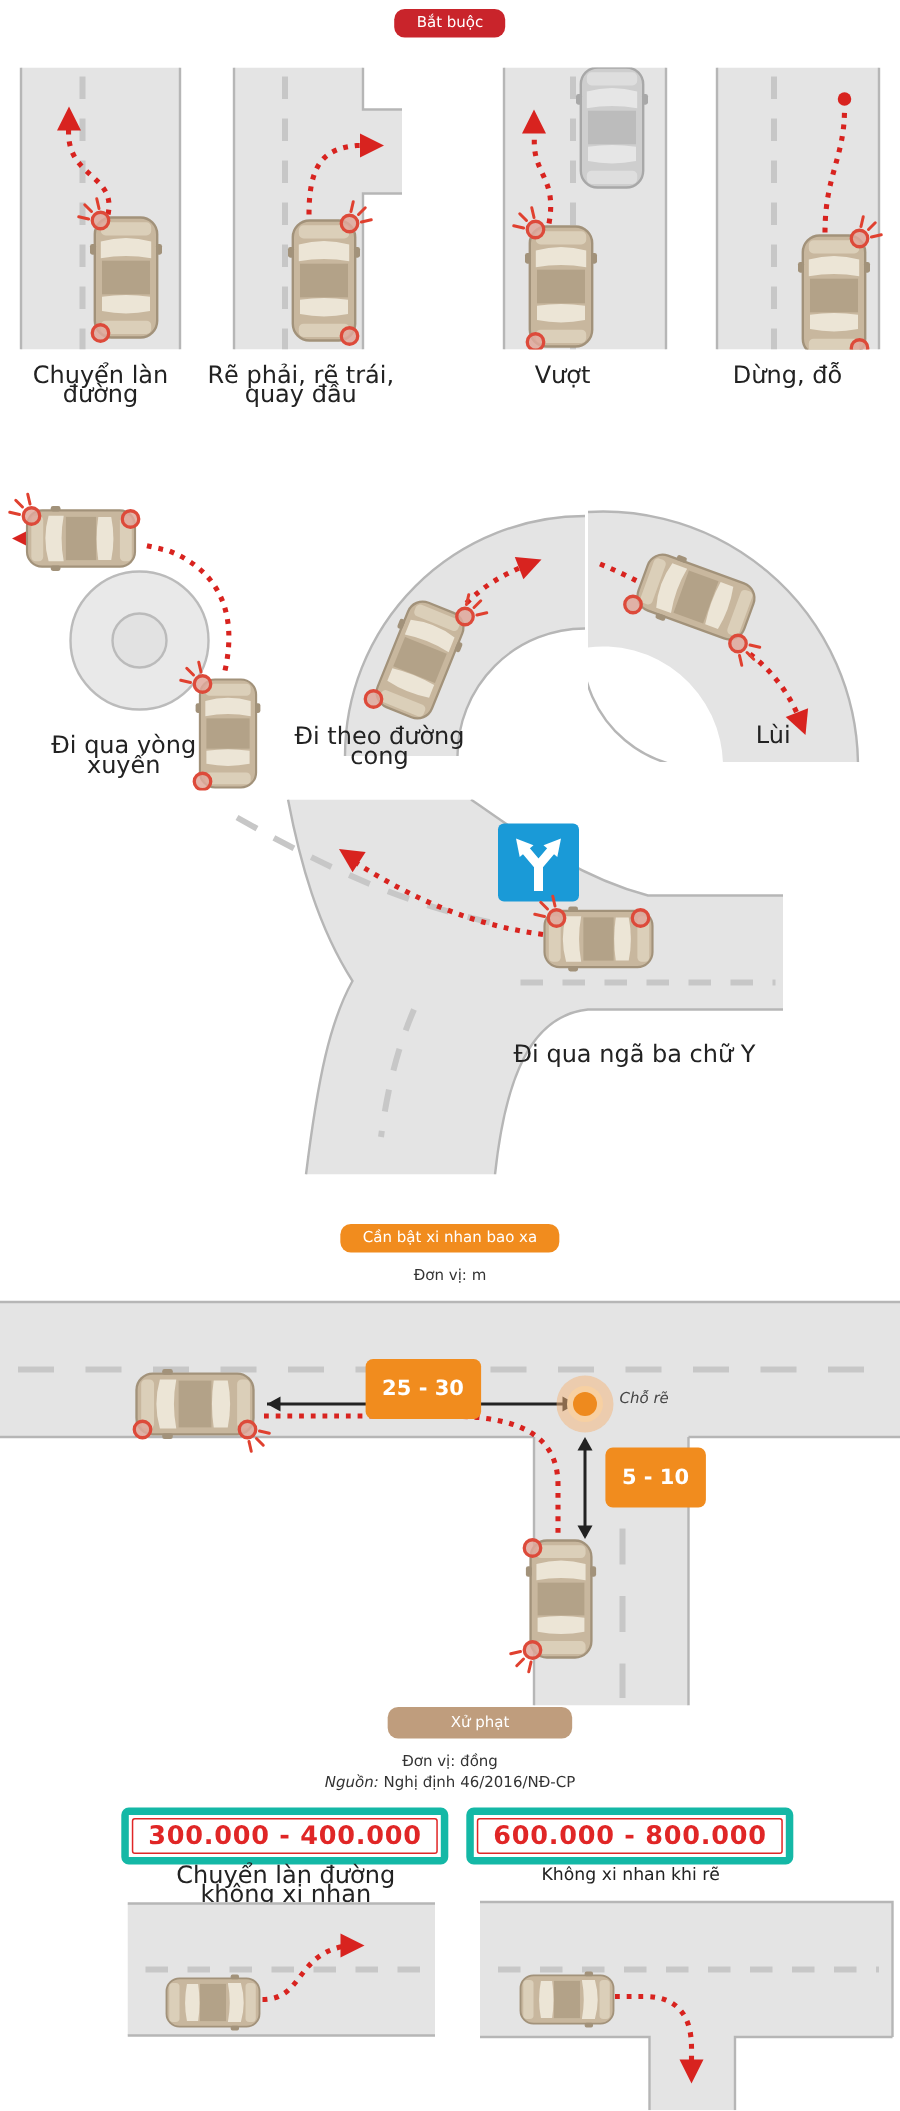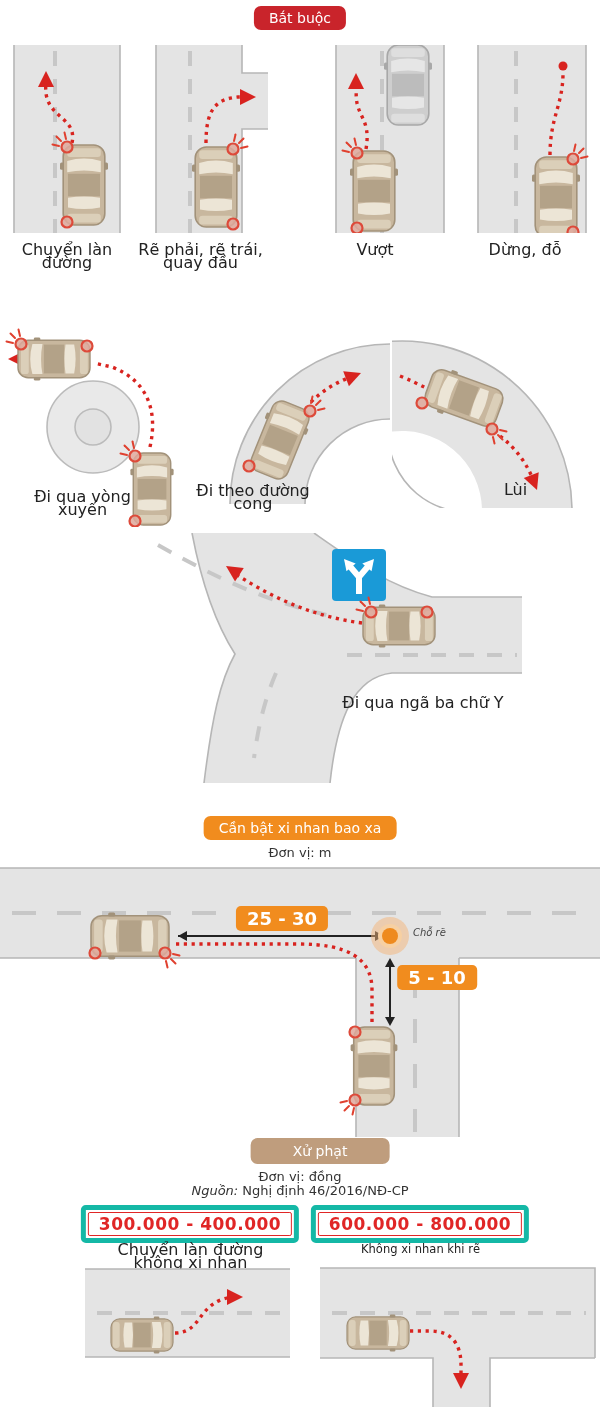--- a/index.html
+++ b/index.html
@@ -7,29 +7,29 @@
         font-family:"DejaVu Sans","Liberation Sans",sans-serif;}
   svg{position:absolute;overflow:hidden;}
   .road{fill:#e4e4e4;}
   .edge{stroke:#b6b6b6;stroke-width:1.6;fill:none;}
   .lane{stroke:#c7c7c7;stroke-width:4;fill:none;stroke-dasharray:15 13;}
   .lane-w{stroke:#c7c7c7;stroke-width:4;fill:none;stroke-dasharray:24 21;}
   .redpath{stroke:#d8231f;stroke-width:3.4;fill:none;stroke-dasharray:3.2 4.6;}
   .redfill{fill:#d8231f;}
   .blk{stroke:#222;stroke-width:2;fill:none;}
   .badge{position:absolute;left:50%;transform:translateX(-50%);color:#fff;
-         font-size:14px;padding:4px 15px;border-radius:7px;white-space:nowrap;}
+         font-size:10px;padding:4px 15px;border-radius:7px;white-space:nowrap;}
   .badge.red{background:#c9242b;}
   .badge.green{background:#3ba54b;}
   .badge.orange{background:#f18c1e;}
   .badge.tan{background:#bf9d7d;padding:5px 42px;margin-left:20px;}
   .caption{position:absolute;font-size:16px;color:#222;text-align:center;line-height:13px;}
-  .smalllabel{position:absolute;left:0;right:0;text-align:center;font-size:13px;color:#333;}
-  .obadge{position:absolute;background:#f18c1e;color:#fff;font-weight:bold;font-size:18px;
-          padding:2px 11px;border-radius:5px;transform:translateX(-50%);white-space:nowrap;}
+  .smalllabel{position:absolute;left:0;right:0;text-align:center;font-size:10px;color:#333;}
+  .obadge{position:absolute;background:#f18c1e;color:#fff;font-weight:bold;font-size:14px;
+          padding:12px 11px;border-radius:5px;transform:translateX(-50%);white-space:nowrap;}
   .turnlabel{position:absolute;font-size:10px;font-style:italic;color:#444;white-space:nowrap;}
   .stamp{position:absolute;transform:translateX(-50%);border:5px solid #14b8a6;border-radius:5px;padding:2px;background:#fff;}
   .stamp-in{border:1.5px solid #e02626;border-radius:2px;padding:1px 10px;font-weight:bold;
             font-size:17px;color:#e02626;letter-spacing:.5px;white-space:nowrap;}
   .src-italic{font-style:italic;}
 </style>
 </head>
 <body>
 
 <div id="page">

